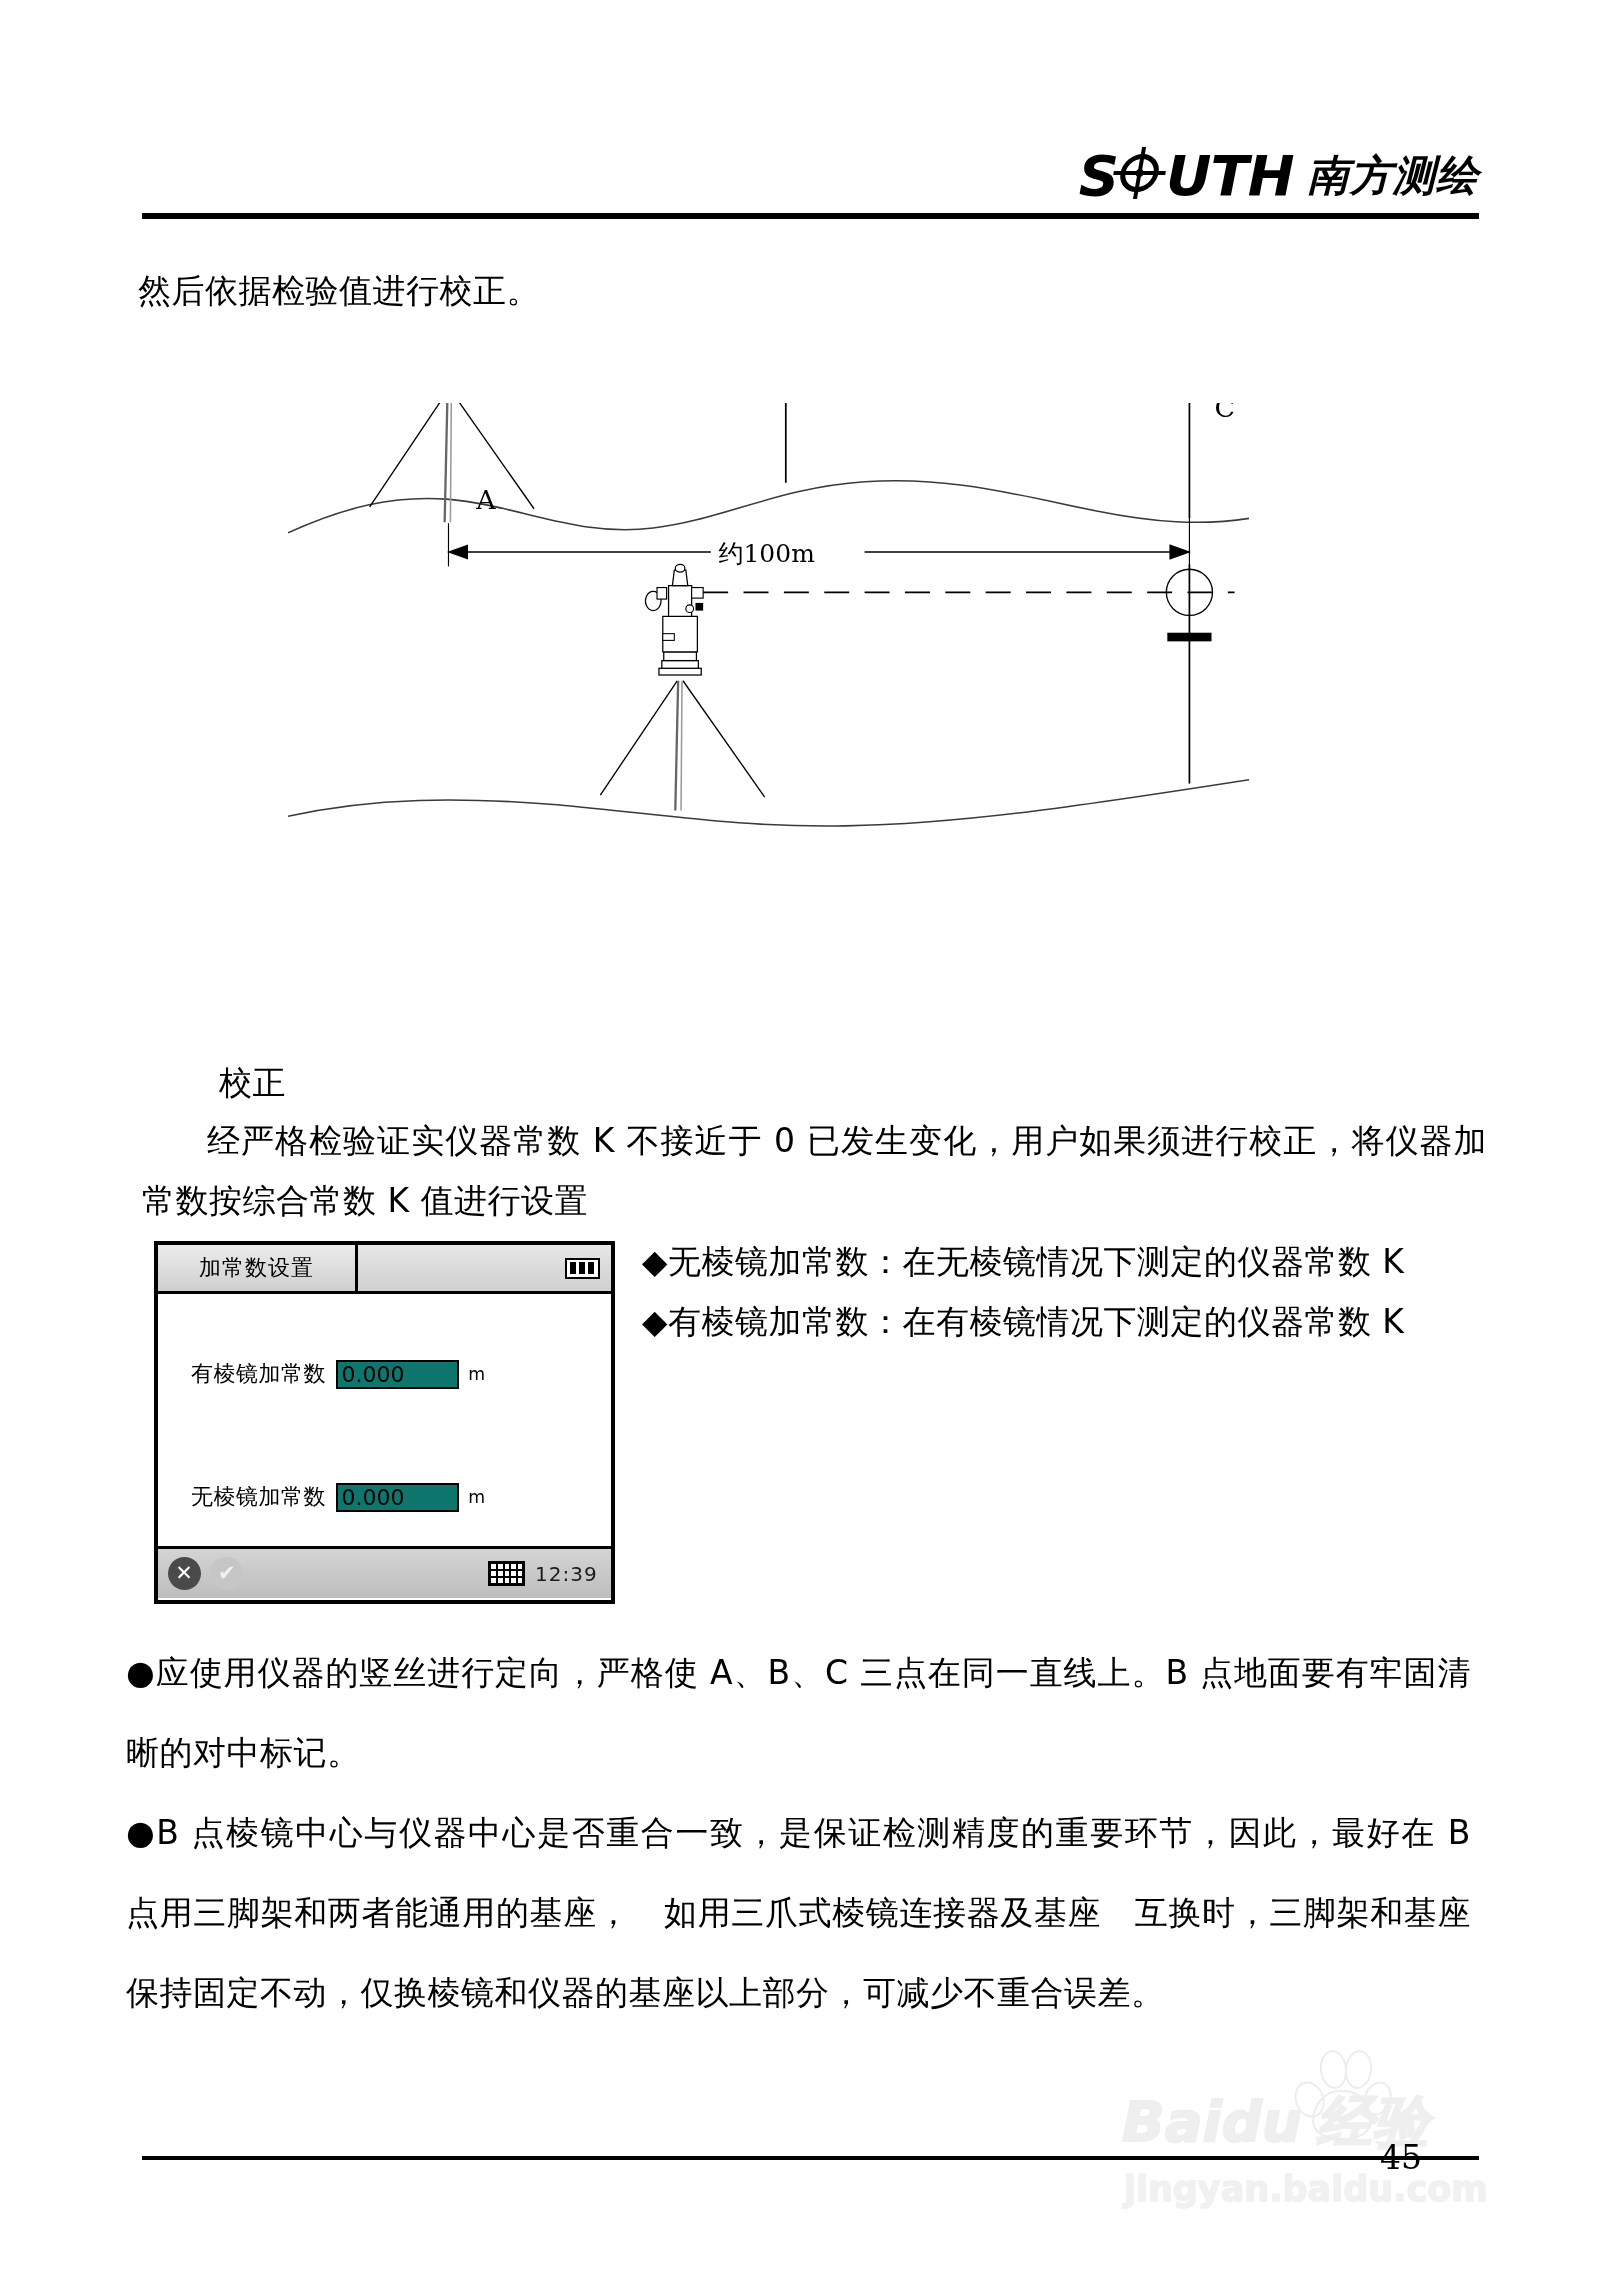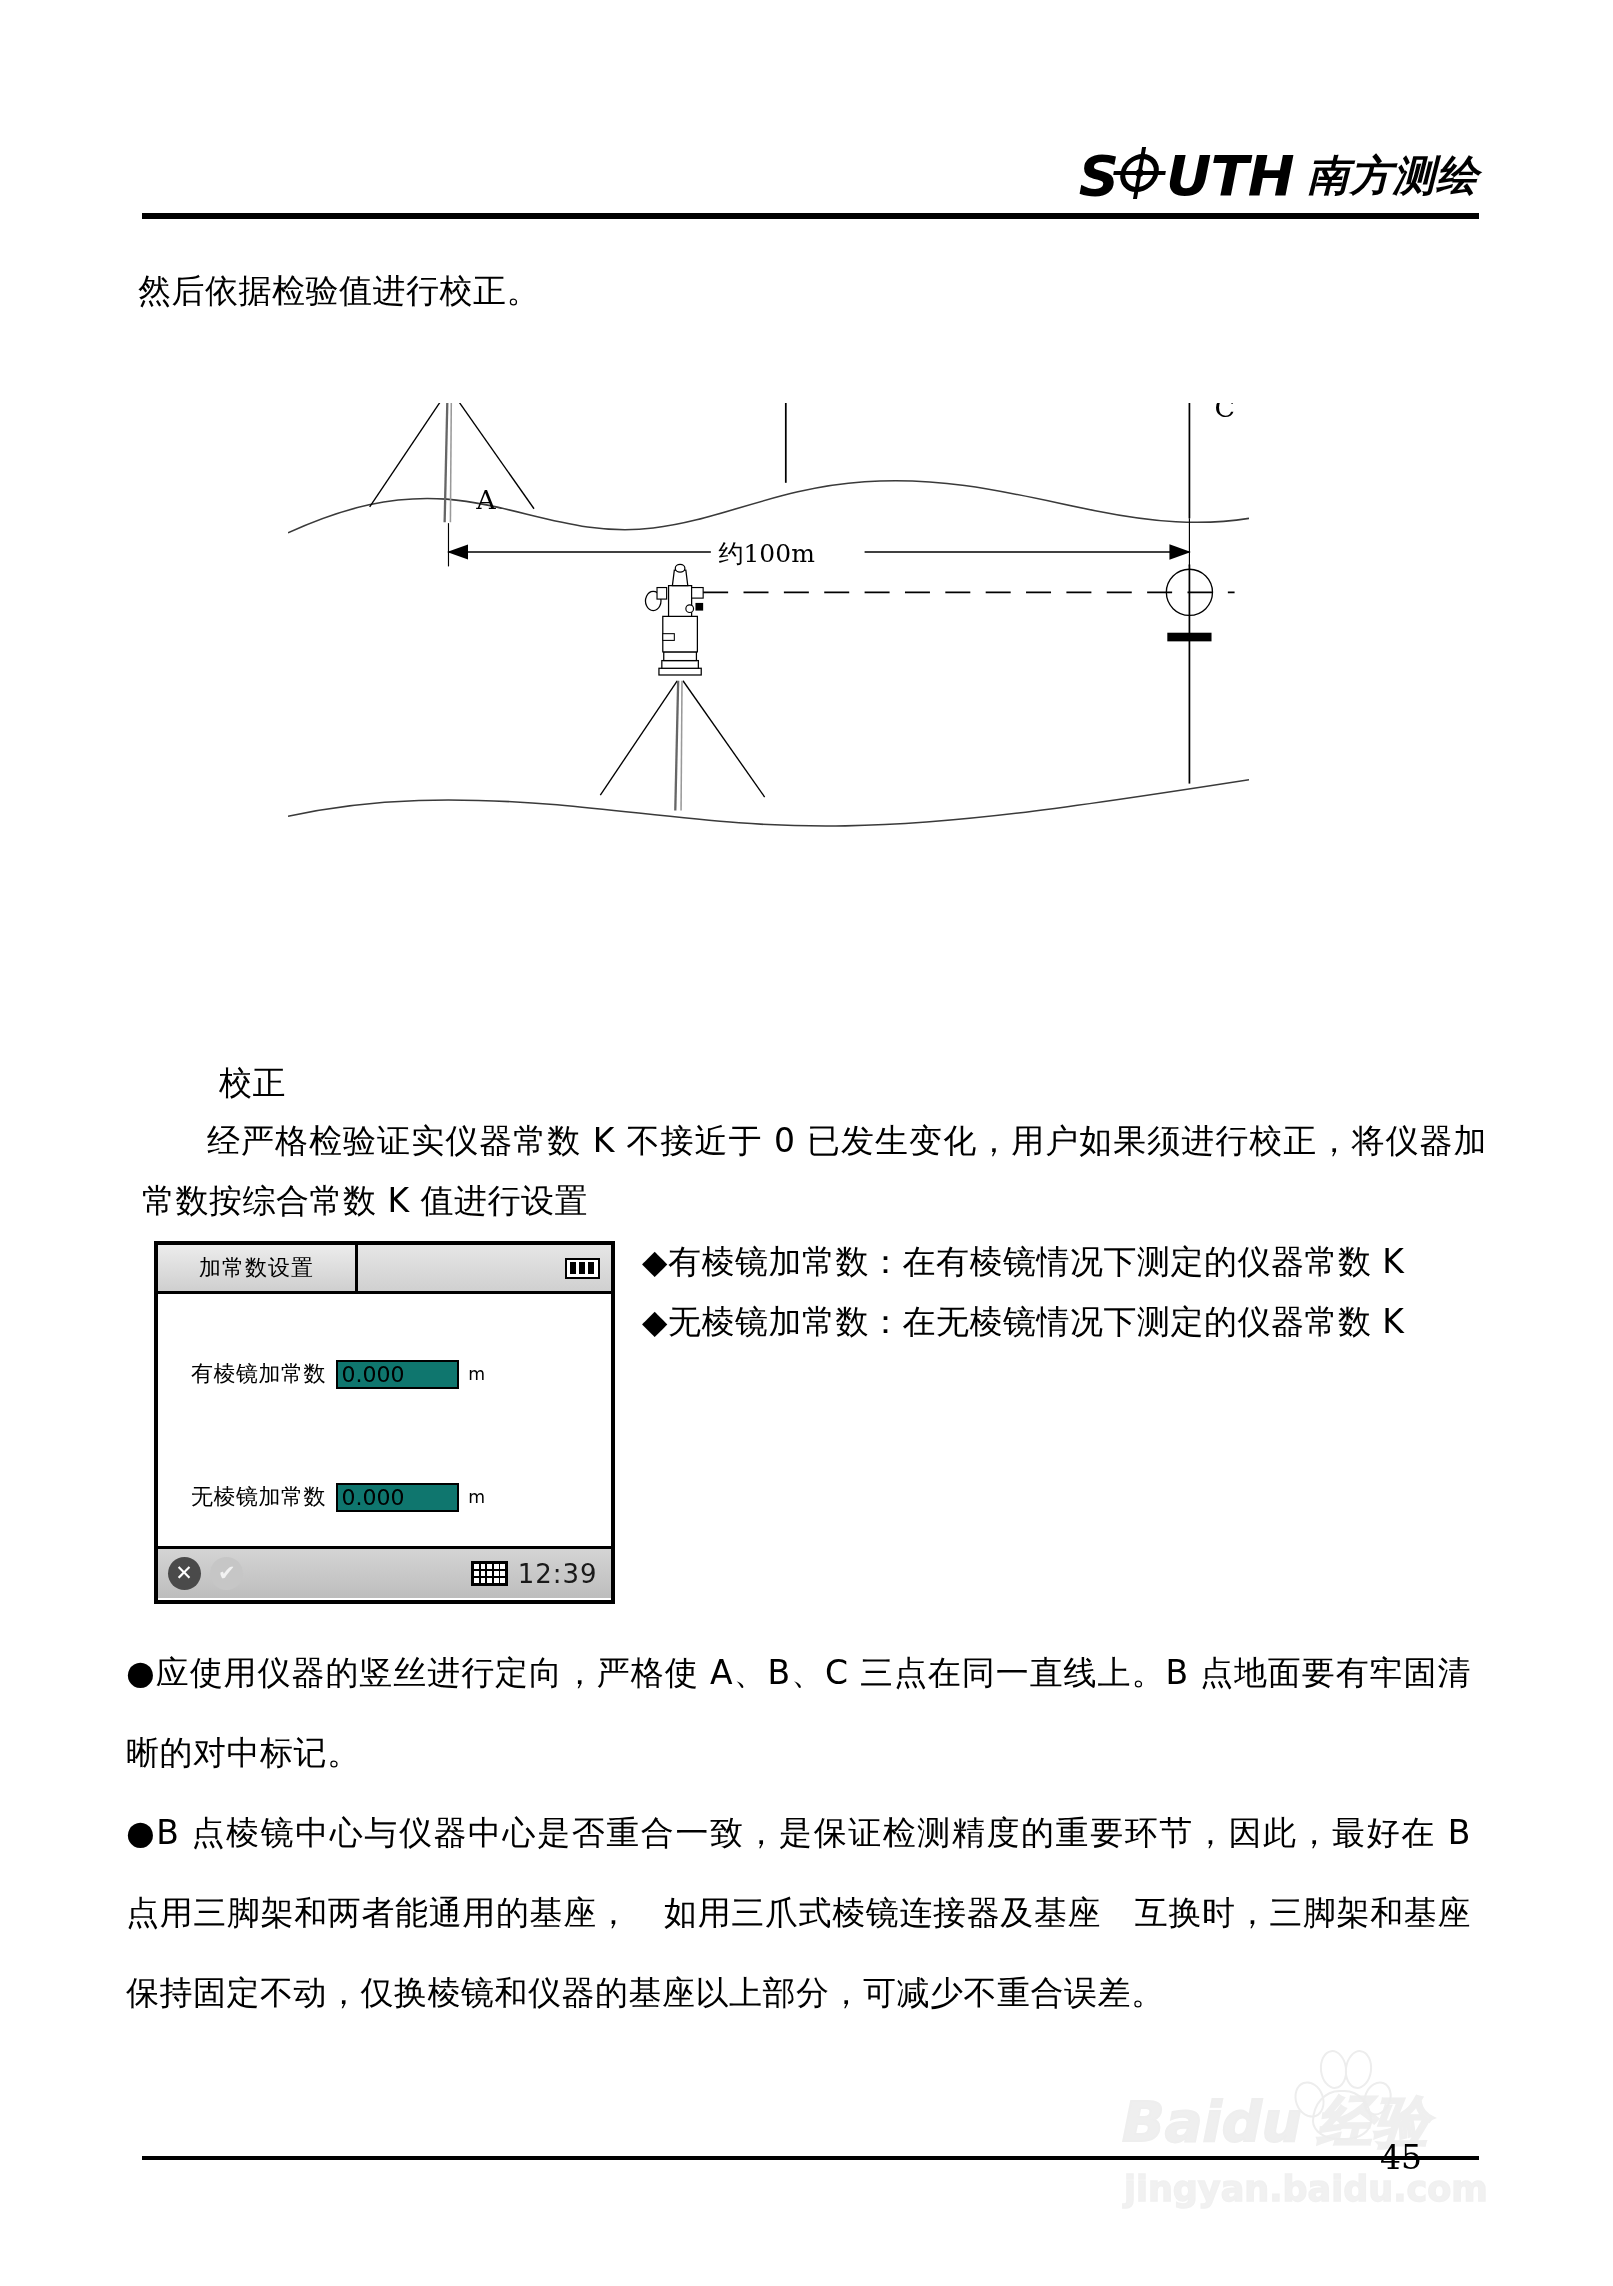--- a/index.html
+++ b/index.html
@@ -278,21 +278,21 @@
     background: #000;
     display: grid;
     grid-template-columns: repeat(5, 1fr);
     grid-template-rows: repeat(3, 1fr);
     gap: 1.9px;
     padding: 2.9px;
     box-sizing: border-box;
   }
   .kbd-icon span { background: #fff; display: block; }
   .clock {
-    font-size: 26px;
+    font-size: 20px;
     font-family: "DejaVu Sans", sans-serif;
     letter-spacing: 1px;
     color: #1a1a1a;
     padding-right: 3.8px;
   }
 
   
   .footer-rule {
     position: absolute;
     left: 142px;
@@ -554,22 +554,22 @@
           <span></span>
           <span></span>
           <span></span>
           <span></span>
       </div>
       <div class="clock">12:39</div>
     </div>
   </div>
 
   <div class="para bullets-right">
+    <span class="b-line">◆无棱镜加常数：在无棱镜情况下测定的仪器常数 K</span>
     <span class="b-line">◆有棱镜加常数：在有棱镜情况下测定的仪器常数 K</span>
-    <span class="b-line">◆无棱镜加常数：在无棱镜情况下测定的仪器常数 K</span>
   </div>
 
   <div class="para notes">
     <p>●应使用仪器的竖丝进行定向，严格使 A、B、C 三点在同一直线上。B 点地面要有牢固清晰的对中标记。</p>
     <p>●B 点棱镜中心与仪器中心是否重合一致，是保证检测精度的重要环节，因此，最好在 B 点用三脚架和两者能通用的基座，　如用三爪式棱镜连接器及基座　互换时，三脚架和基座保持固定不动，仅换棱镜和仪器的基座以上部分，可减少不重合误差。</p>
   </div>
 
   <div class="watermark">
     <div class="wm-main">
       <span>Baidu</span>

